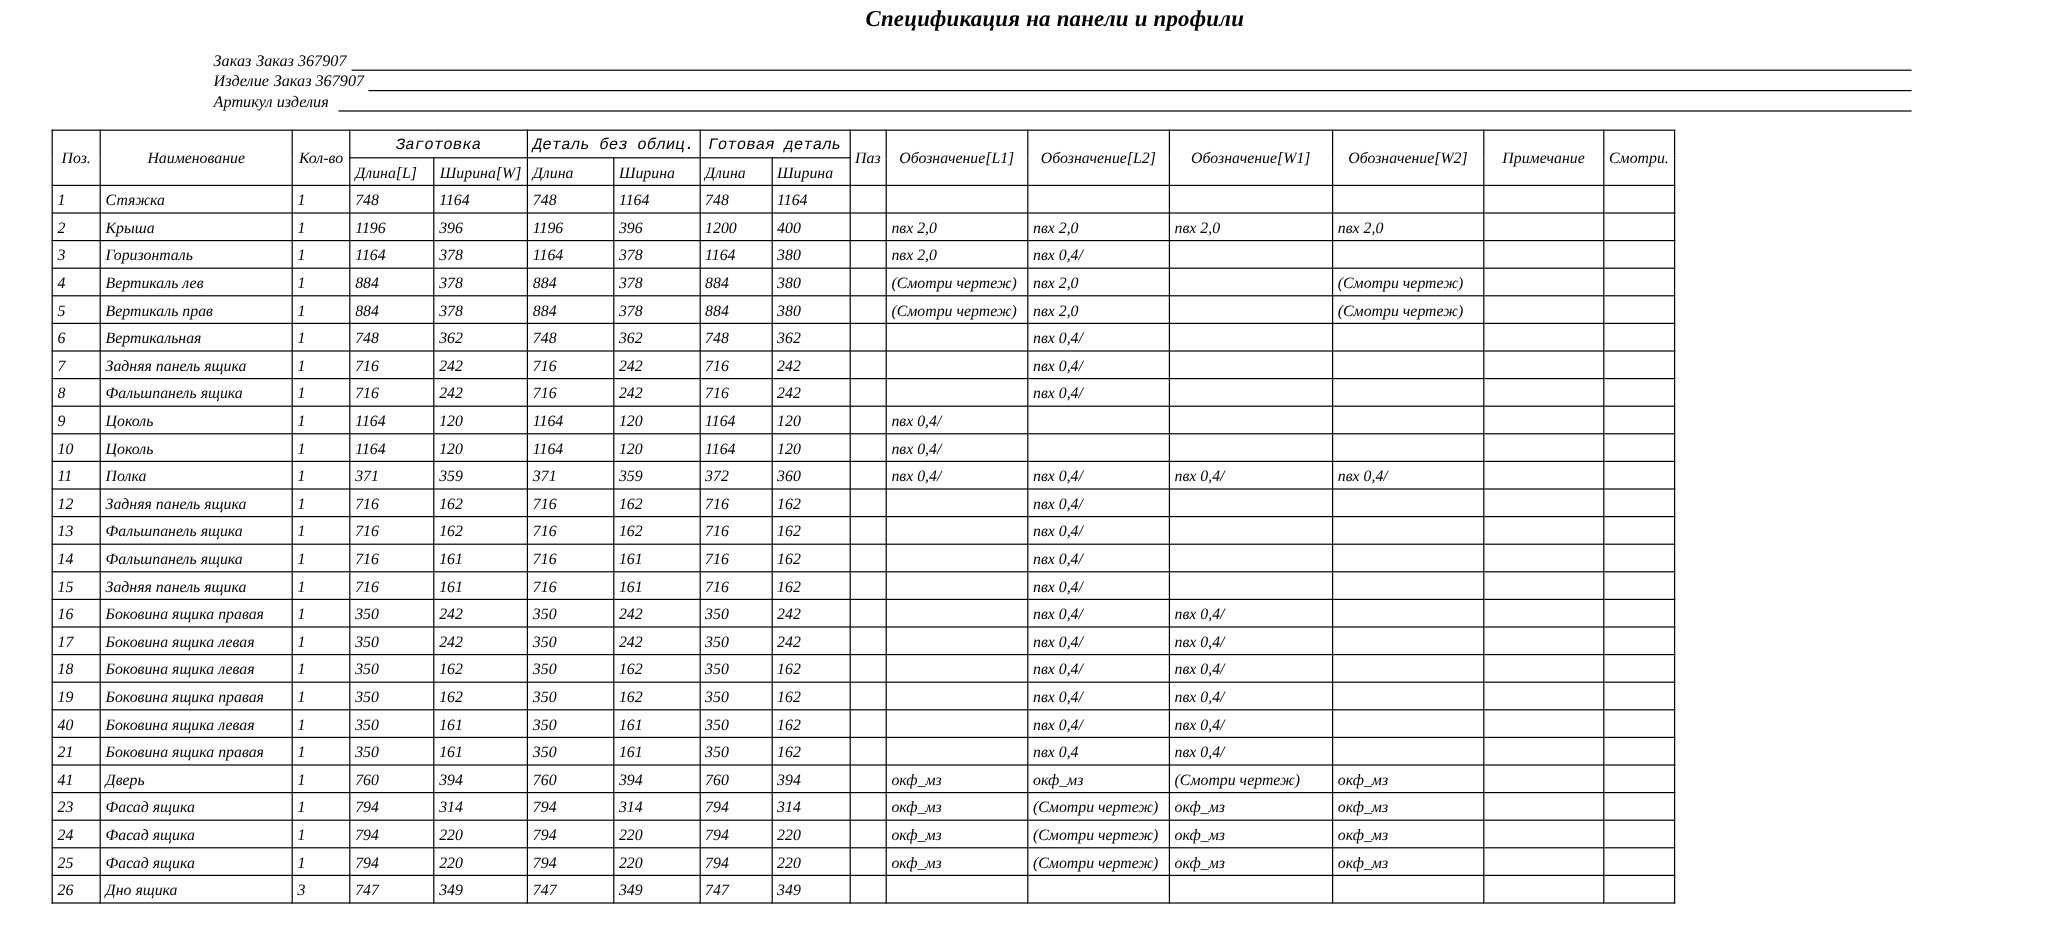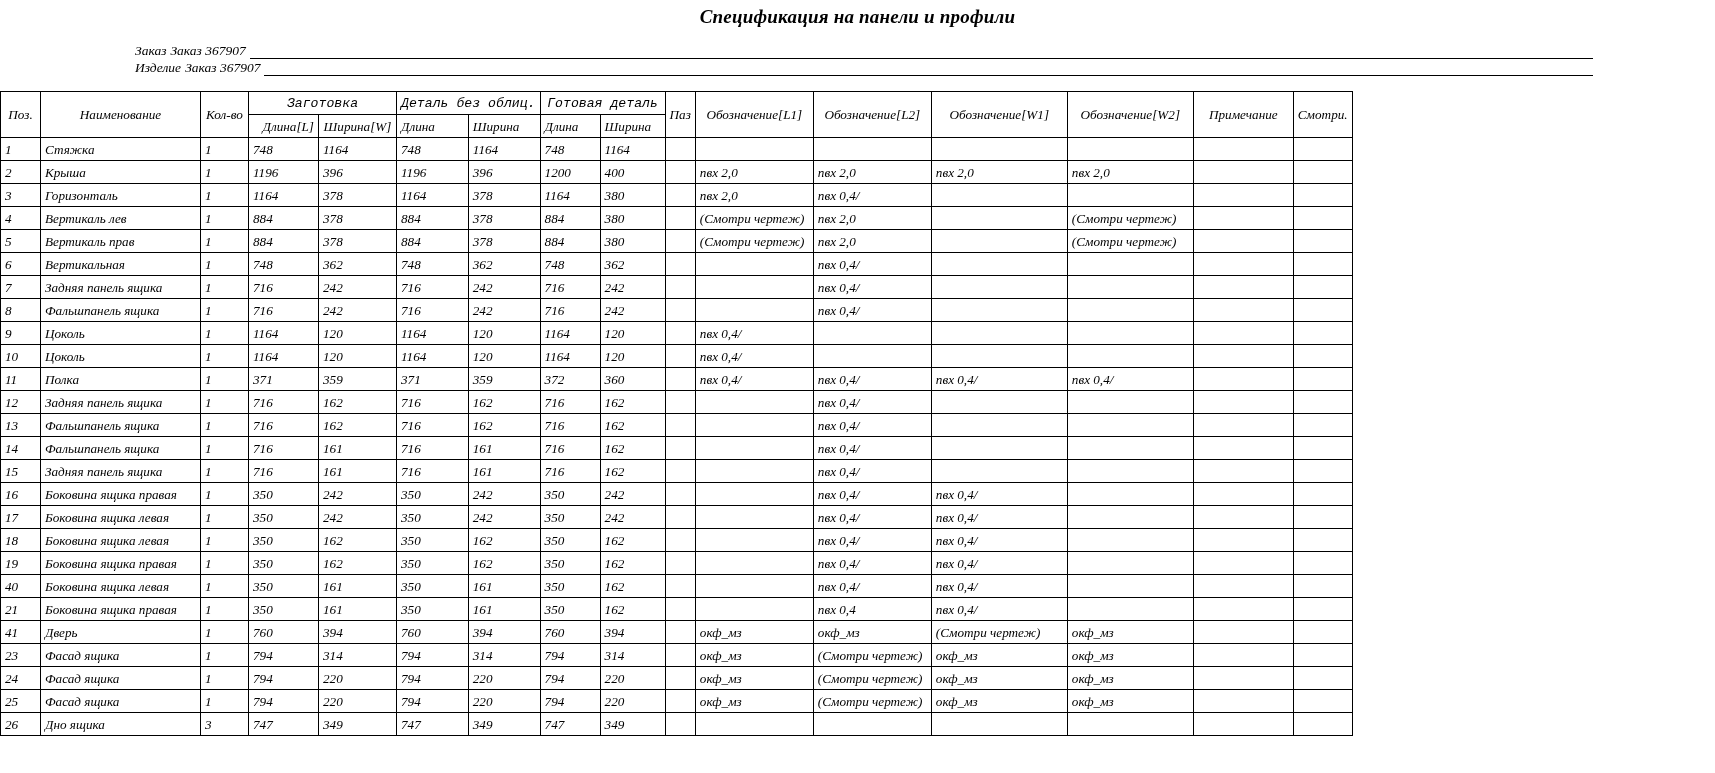--- a/index.html
+++ b/index.html
@@ -12,20 +12,21 @@
     height: 773px;
     font-family: "Liberation Serif", serif;
     color: #000000;
     overflow: hidden;
   }
   .page {
     position: relative;
     width: 1715px;
     height: 773px;
     box-sizing: border-box;
+    padding-left: 43px;
   }
   .doc-title {
     text-align: center;
     font-style: italic;
     font-weight: bold;
     font-size: 19px;
     font-family: "Liberation Serif", serif;
     padding-top: 6px;
     letter-spacing: 0.2px;
   }
@@ -106,20 +107,25 @@
 
   <div class="header-block">
     <div class="hdr-row">
       <span class="hdr-label">Заказ</span>
       <span class="hdr-label">Заказ 367907</span>
       <span class="hdr-rule"></span>
     </div>
     <div class="hdr-row">
       <span class="hdr-label">Изделие</span>
       <span class="hdr-label">Заказ 367907</span>
+      <span class="hdr-rule"></span>
+    </div>
+    <div class="hdr-row">
+      <span class="hdr-label">Артикул изделия</span>
+      <span class="hdr-label"></span>
       <span class="hdr-rule"></span>
     </div>
   </div>
 
   <table class="spec">
     <colgroup>
       <col class="c-pos">
         <col class="c-name">
         <col class="c-qty">
       <col class="c-zl">
@@ -146,21 +152,21 @@
         <th colspan="2" class="grp-head">Готовая деталь</th>
         <th rowspan="2">Паз</th>
         <th rowspan="2">Обозначение[L1]</th>
         <th rowspan="2">Обозначение[L2]</th>
         <th rowspan="2">Обозначение[W1]</th>
         <th rowspan="2">Обозначение[W2]</th>
         <th rowspan="2">Примечание</th>
         <th rowspan="2">Смотри.</th>
       </tr>
       <tr>
-        <th style="text-align:right">Длина[L]</th>
+        <th style="text-align:left">Длина[L]</th>
         <th style="text-align:center">Ширина[W]</th>
         <th style="text-align:left">Длина</th>
         <th style="text-align:left">Ширина</th>
         <th style="text-align:left">Длина</th>
         <th style="text-align:left">Ширина</th>
       </tr>
     </thead>
     <tbody id="spec-body">
         <tr>
           <td>1</td>

